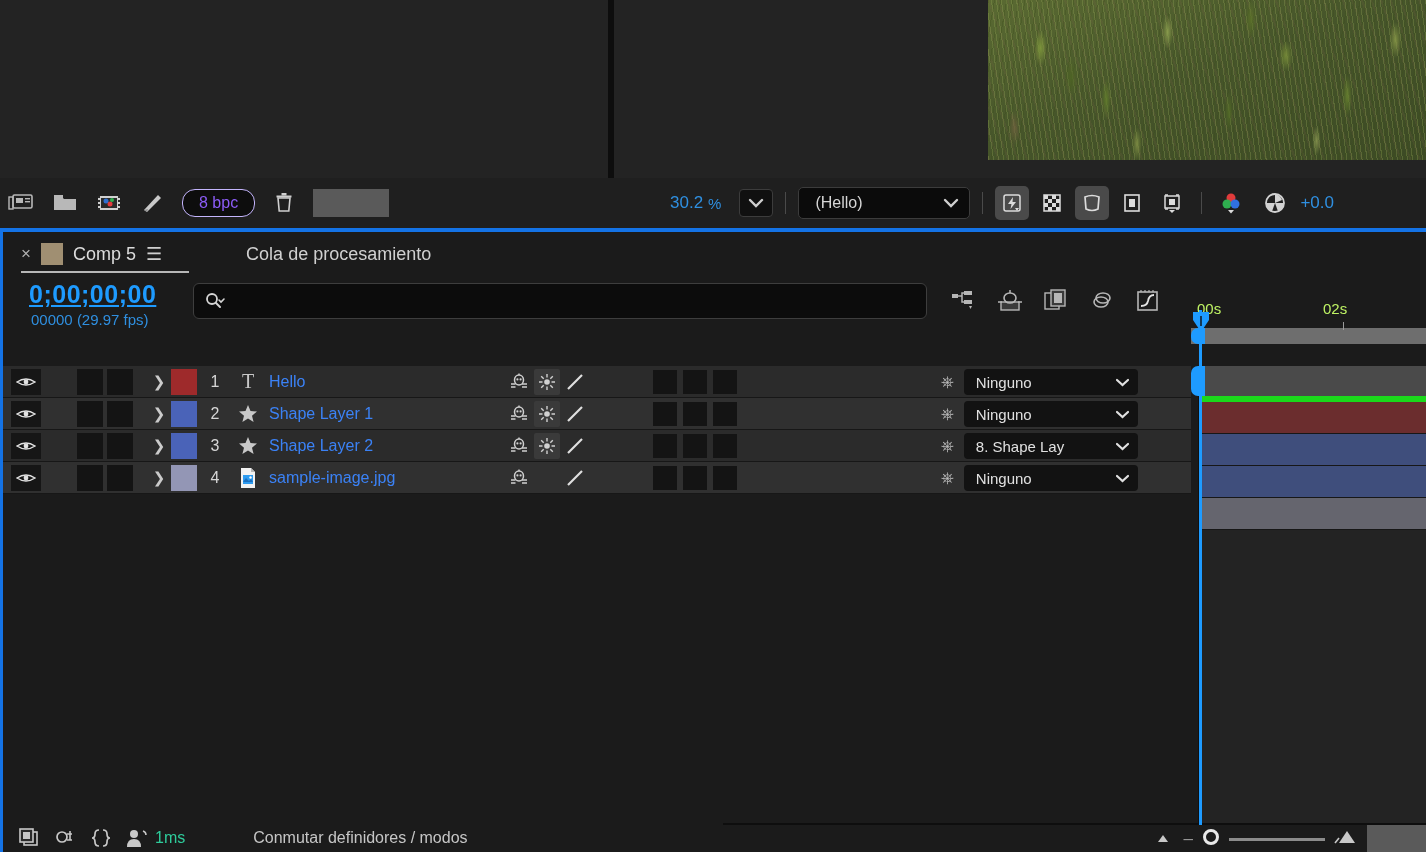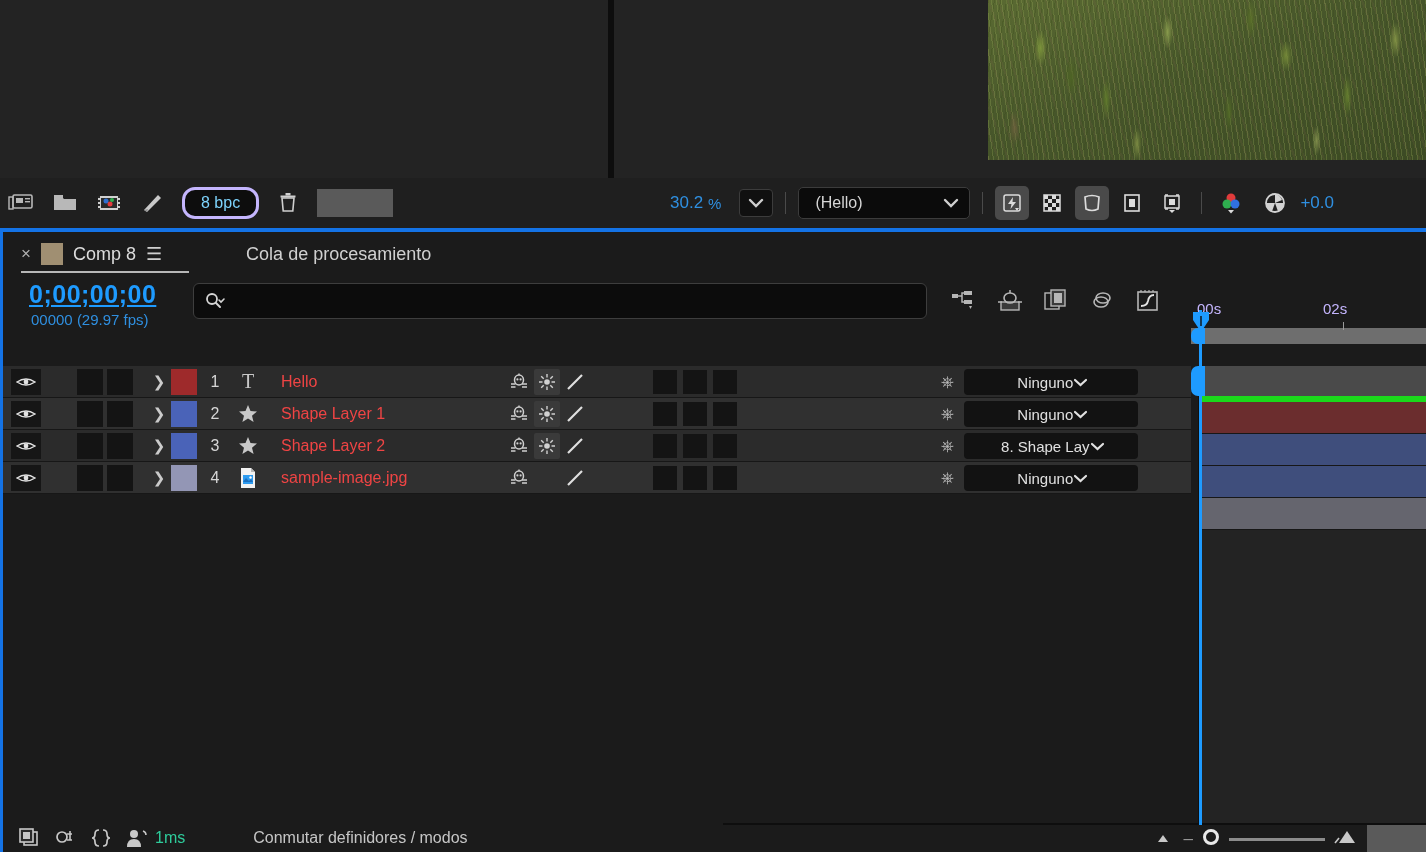--- a/index.html
+++ b/index.html
@@ -40,22 +40,22 @@
       linear-gradient(160deg, #5a6a32 0%, #46552a 45%, #3c4a24 100%);
     filter: blur(0.4px);
   }
 
   
   .viewer-toolbar { position: absolute; left: 0; top: 178px; width: 1426px; height: 50px; background: #1f1f1f; display: flex; align-items: center; }
   .vt-left { position: absolute; left: 0; top: 0; width: 608px; height: 50px; display: flex; align-items: center; gap: 14px; padding-left: 6px; }
   .vt-right { position: absolute; left: 614px; top: 0; width: 812px; height: 50px; display: flex; align-items: center; }
   .tb-icon { width: 30px; height: 26px; display: flex; align-items: center; justify-content: center; color: #b8b8b8; flex: none; }
   .bpc-box {
-    background: #0d0d0d; border: 3px solid #c4b5fd; border-radius: 13px;
-    color: #7dd3fc; font-size: 16px; padding: 4px 16px; line-height: 18px;
+    background: #0d0d0d; border: 1px solid #c4b5fd; border-radius: 13px;
+    color: #8b5cf6; font-size: 16px; padding: 4px 16px; line-height: 18px;
   }
   .swatch-gray { width: 76px; height: 28px; background: #5a5a5a; }
   .zoom-val { color: #2f8fe0; font-size: 17px; }
   .zoom-pct { color: #2f8fe0; font-size: 15px; margin-left: 5px;}
   .mini-dd {
     width: 34px; height: 28px; background: #101010; border: 1px solid #3c3c3c; border-radius: 4px;
     display: flex; align-items: center; justify-content: center; color: #cfcfcf;
   }
   .sep-v { width: 1px; height: 22px; background: #4a4a4a; margin: 0 12px; }
   .res-dd {
@@ -90,21 +90,21 @@
   }
   .search-input { background: transparent; border: none; outline: none; color: #cfcfcf; font-size: 15px; width: 660px; font-family: "Liberation Sans", sans-serif; }
   .tl-head-icons { position: absolute; left: 946px; top: 10px; display: flex; align-items: center; gap: 16px; }
   .hdr-icon { width: 30px; height: 30px; display: flex; align-items: center; justify-content: center; color: #b6b6b6; }
 
   
   .ruler-zone { position: absolute; left: 1188px; top: 0; right: 0; height: 60px; }
   .ruler-nav { position: absolute; left: 0; top: 52px; right: 0; height: 16px; background: #6e6e6e; }
   .ruler-nav-knob { position: absolute; left: 0; top: 52px; width: 14px; height: 16px; background: #1e9bff; border-radius: 7px 0 0 7px; }
   .ruler-ticks { position: absolute; left: 0; top: 24px; right: 0; height: 36px; }
-  .ruler-label { position: absolute; color: #c4b5fd; font-size: 15px; top: 0; }
+  .ruler-label { position: absolute; color: #bef264; font-size: 15px; top: 0; }
   .ruler-tickmark { position: absolute; top: 22px; width: 1px; height: 8px; background: #9a9a9a; }
 
   
   .col-head { position: absolute; left: 0; top: 104px; width: 1188px; height: 30px; background: #262626; border-top: 1px solid #121212; border-bottom: 1px solid #121212; display: flex; align-items: center; }
   .ch-ic { width: 30px; height: 22px; display: flex; align-items: center; justify-content: center; color: #cfcfcf; }
   .ch-div { width: 1px; height: 16px; background: #5a5a5a; margin: 0 6px; }
   .ch-text { color: #d2d2d2; font-size: 15px; }
 
   .sw-head { position: absolute; left: 500px; top: 104px; height: 30px; display: flex; align-items: center; gap: 0; }
   .parent-head { position: absolute; left: 930px; top: 104px; height: 30px; display: flex; align-items: center; }
@@ -112,33 +112,33 @@
   
   .rows { position: absolute; left: 0; top: 134px; width: 1188px; }
   .row { position: relative; height: 32px; background: #2b2b2b; border-bottom: 1px solid #171717; display: flex; align-items: center; }
   .row:nth-child(even) { background: #303030; }
   .eye-cell { width: 30px; height: 26px; margin-left: 8px; background: #161616; display: flex; align-items: center; justify-content: center; color: #d8d8d8; flex: none; }
   .blank-cell { width: 26px; height: 26px; background: #141414; flex: none; }
   .chev { width: 24px; color: #cbcbcb; font-size: 15px; display:flex; align-items:center; justify-content:center; flex:none; }
   .lbl-swatch { width: 26px; height: 26px; flex: none; }
   .layer-num { width: 36px; color: #d6d6d6; font-size: 16px; text-align: center; flex: none; }
   .type-ic { width: 30px; display: flex; align-items: center; justify-content: center; color: #c0c0c0; flex: none; }
-  .layer-name { color: #ef4444; font-size: 16px; margin-left: 18px; }
+  .layer-name { color: #3b82f6; font-size: 16px; margin-left: 6px; }
 
   .row-switches { position: absolute; left: 503px; top: 3px; display: flex; align-items: center; gap: 2px; }
   .sw-btn { width: 26px; height: 26px; display: flex; align-items: center; justify-content: center; color: #d0d0d0; }
   .sw-btn.boxed { background: #3a3a3a; border-radius: 2px; }
   .row-modes { position: absolute; left: 650px; top: 4px; display: flex; gap: 6px; }
   .mode-cell { width: 24px; height: 24px; background: #141414; }
 
   .row-parent { position: absolute; left: 938px; top: 3px; display: flex; align-items: center; gap: 10px; }
   .pick-whip { color: #c2c2c2; font-size: 16px; }
   .parent-dd {
     width: 174px; height: 26px; background: #121212; border-radius: 4px;
-    display: flex; align-items: center; justify-content: center;
+    display: flex; align-items: center; justify-content: space-between;
     padding: 0 8px 0 12px; color: #e0e0e0; font-size: 15px; overflow: hidden; white-space: nowrap;
   }
 
   
   .track-area { position: absolute; left: 1188px; top: 134px; right: 0; bottom: 28px; background: #232323; }
   .track-left-gutter { position: absolute; left: 0; top: 0; width: 8px; bottom: 0; background: #1b1b1b; border-right: 1px solid #101010; }
   .wp-bar { position: absolute; left: 8px; top: 0; right: 0; height: 30px; background: #4a4a4a; }
   .wp-knob { position: absolute; left: 0; top: 0; width: 14px; height: 30px; background: #1e9bff; border-radius: 7px 0 0 7px; }
   .green-bar { position: absolute; left: 8px; top: 30px; right: 0; height: 6px; background: #1bd81b; }
   .layer-bar { position: absolute; left: 8px; right: 0; height: 32px; border-bottom: 1px solid #171717; }
@@ -309,21 +309,21 @@
   </div>
 
   <div class="blue-rule"></div>
 
   <div class="timeline">
 
     <div class="tl-tabbar">
       <div class="tab-active">
         <span class="tab-close">×</span>
         <span class="tab-swatch"></span>
-        <span class="tab-label">Comp 8</span>
+        <span class="tab-label">Comp 5</span>
         <span class="tab-menu">☰</span>
         <span class="tab-underline"></span>
       </div>
       <span class="tab-inactive">Cola de procesamiento</span>
     </div>
 
     <div class="tl-head">
       <div class="tc-main">0;00;00;00</div>
       <div class="tc-sub">00000 (29.97 fps)</div>
 

